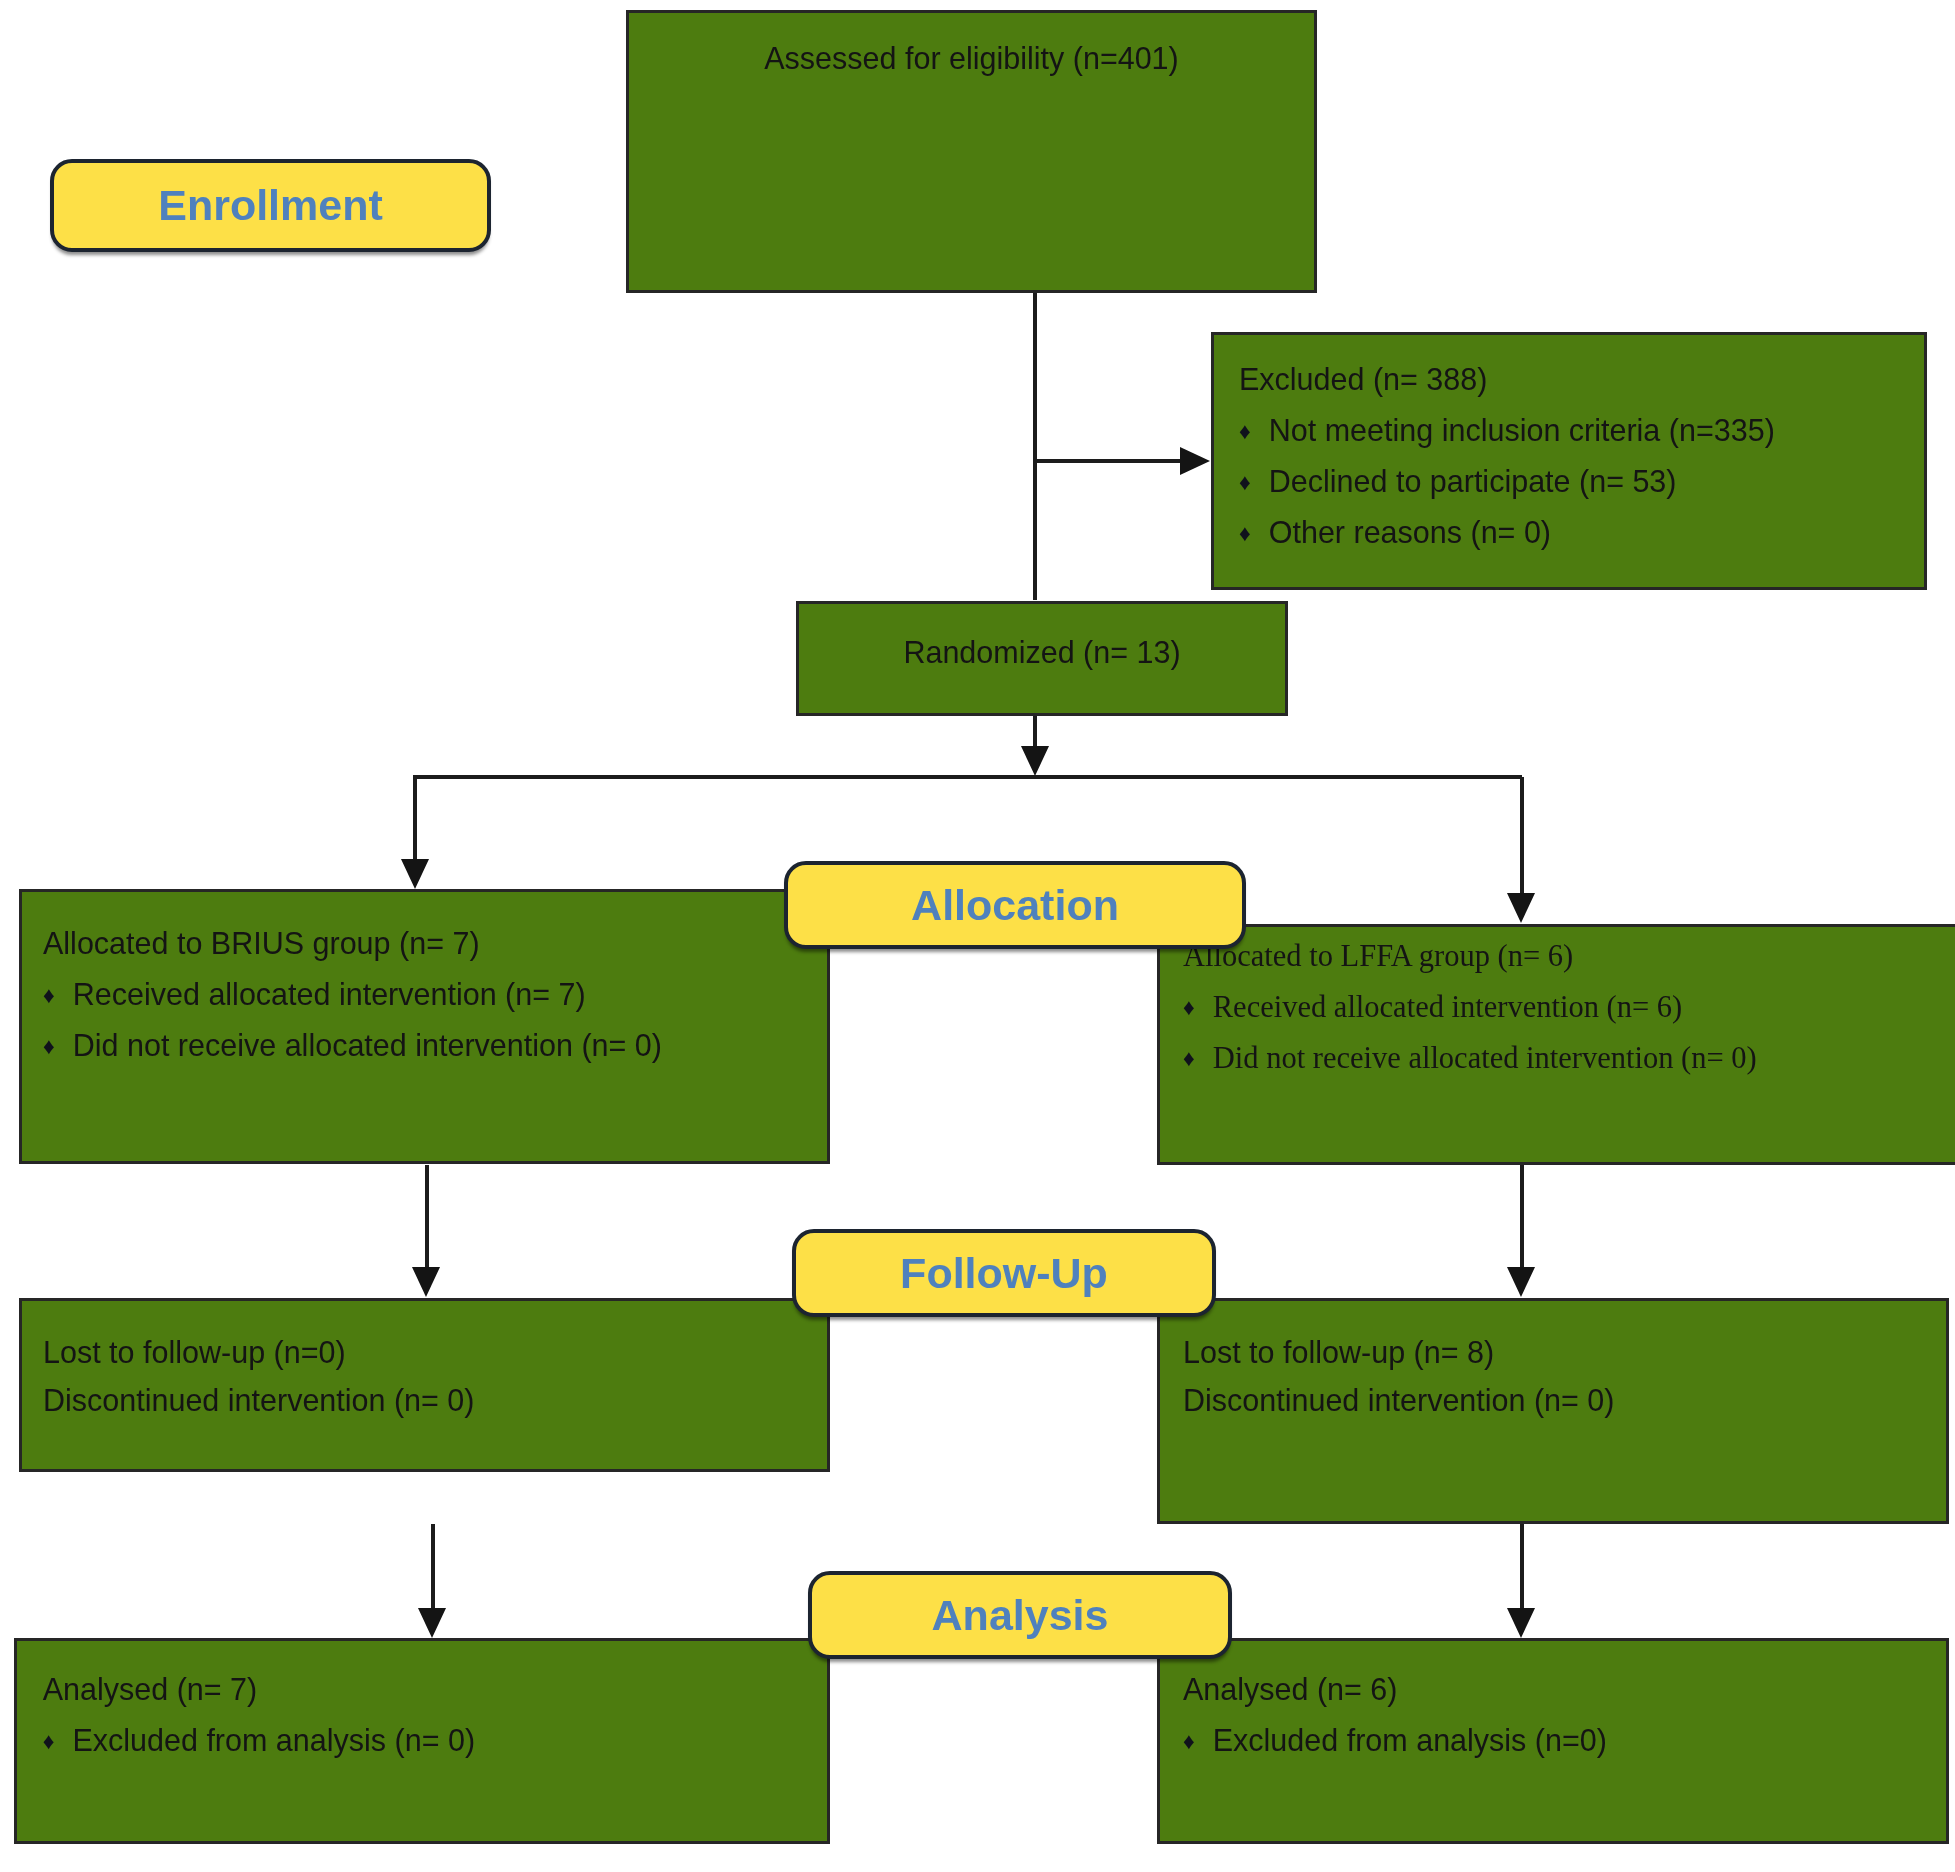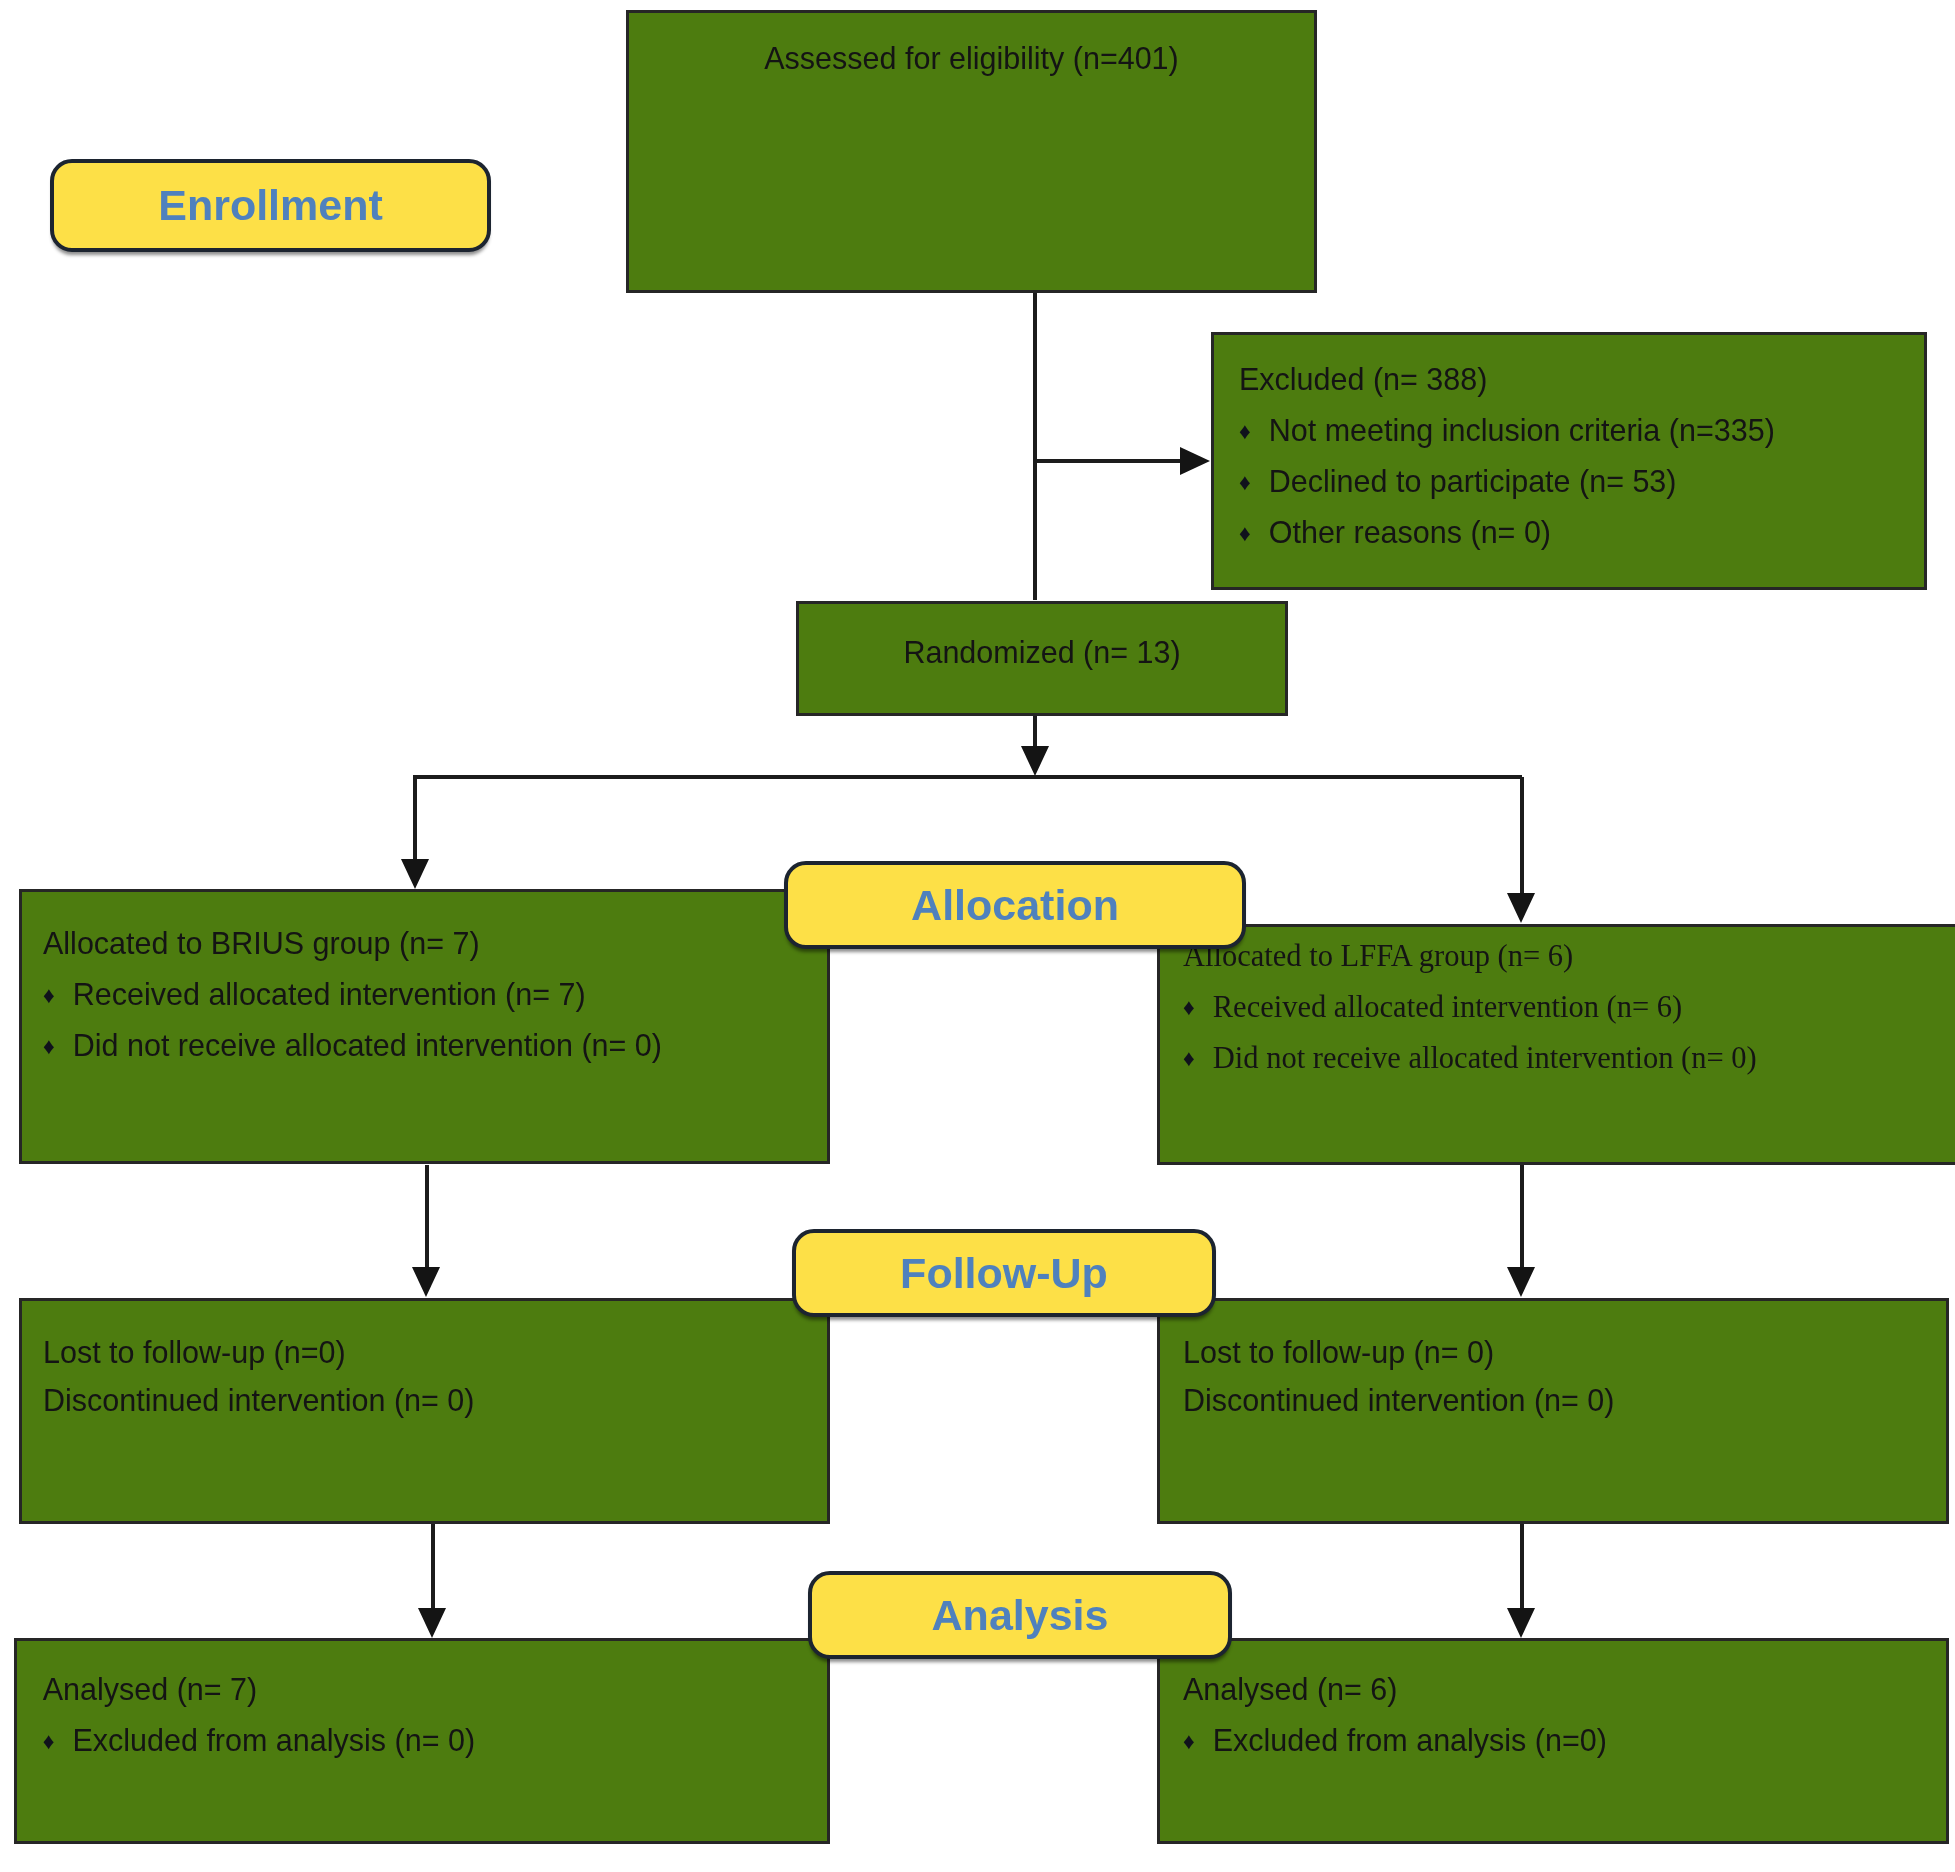--- a/index.html
+++ b/index.html
@@ -167,35 +167,35 @@
           <span class="bullet">♦</span>
           <span class="rowtext">Received allocated intervention (n= 6)</span>
         </div>
         <div class="row">
           <span class="bullet">♦</span>
           <span class="rowtext">Did not receive allocated intervention (n= 0)</span>
         </div>
       </div>
   </div>
 
-  <div class="wbox" style="left:19px; top:1298px; width:811px; height:226px; padding:27px 5.3px 0 21px;">
+  <div class="wbox" style="left:19px; top:1298px; width:811px; height:174px; padding:27px 5.3px 0 21px;">
     <div>
         <div class="row">
           <span class="rowtext">Lost to follow-up (n=0)</span>
         </div>
         <div class="row">
           <span class="rowtext">Discontinued intervention (n= 0)</span>
         </div>
       </div>
   </div>
 
   <div class="wbox" style="left:1157px; top:1298px; width:792px; height:226px; padding:27px 5.3px 0 23px;">
     <div>
         <div class="row">
-          <span class="rowtext">Lost to follow-up (n= 0)</span>
+          <span class="rowtext">Lost to follow-up (n= 8)</span>
         </div>
         <div class="row">
           <span class="rowtext">Discontinued intervention (n= 0)</span>
         </div>
       </div>
   </div>
 
   <div class="wbox" style="left:13.7px; top:1638px; width:816px; height:206px; padding:24px 5.3px 0 26px;">
     <div class="title">Analysed (n= 7)</div>
     <div class="rows">

